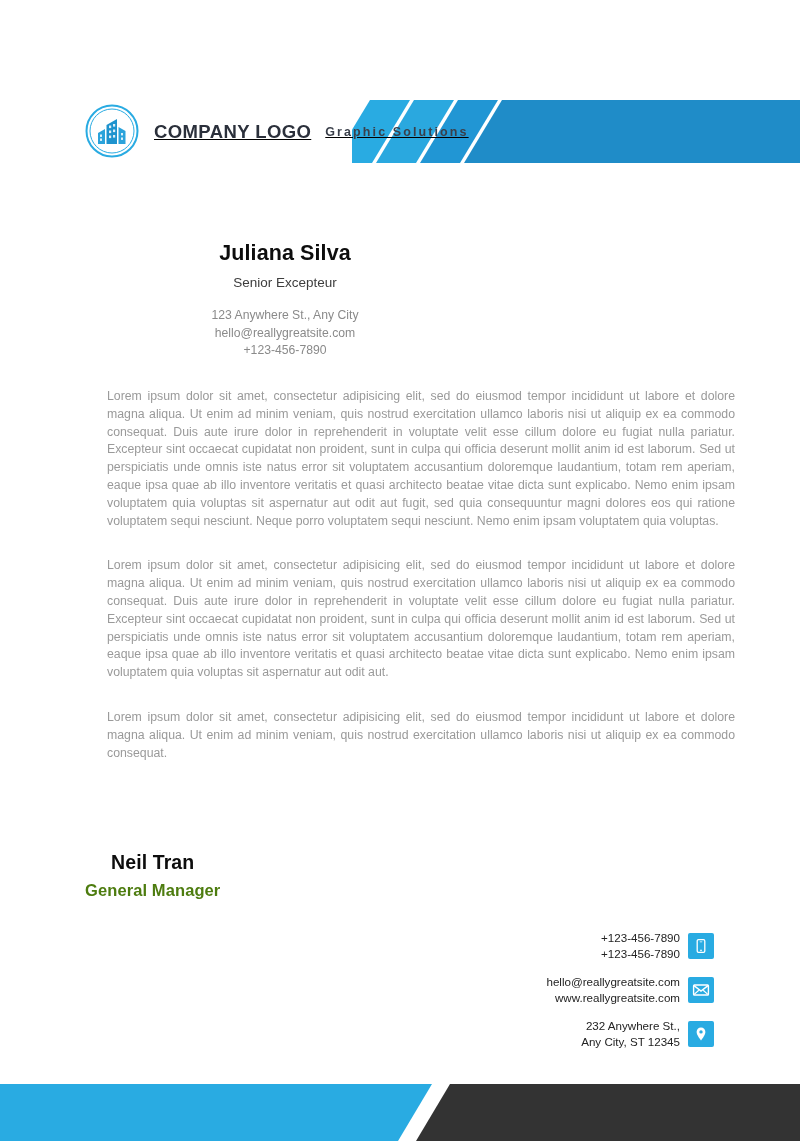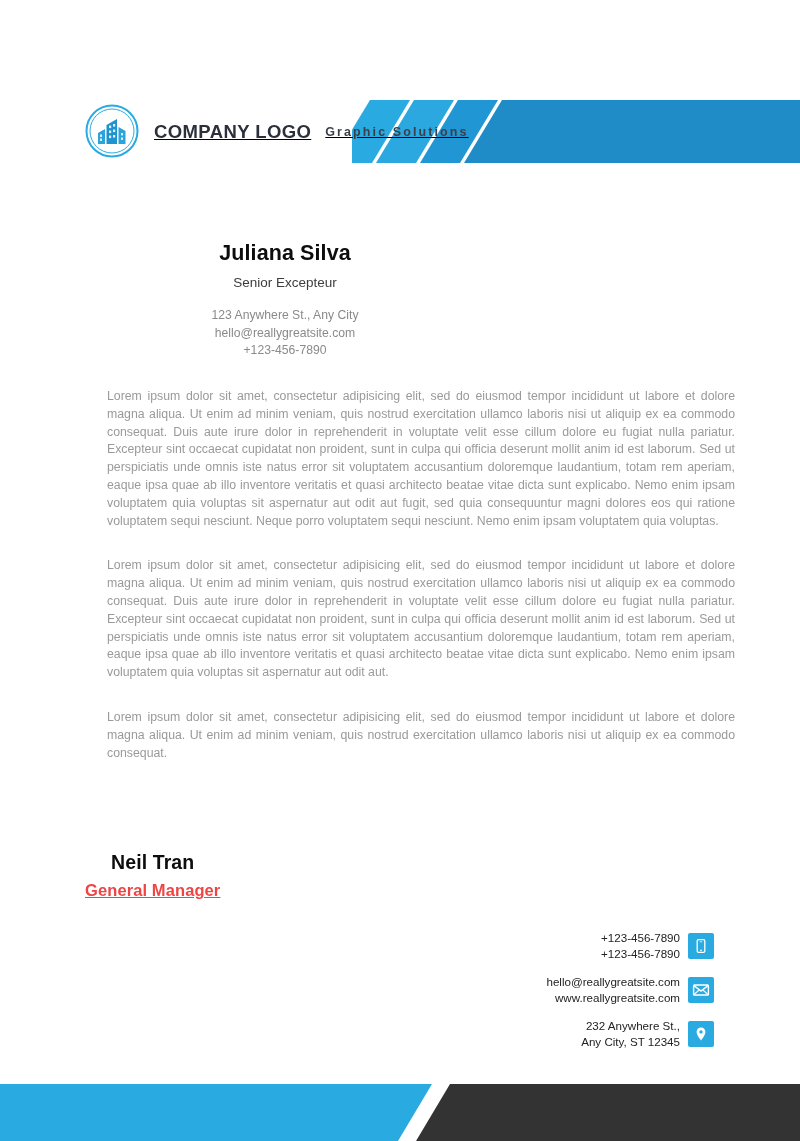--- a/index.html
+++ b/index.html
@@ -150,25 +150,24 @@
     font-size: 19.5px;
     font-weight: bold;
     color: #0d0d0d;
     line-height: 1.3;
     letter-spacing: 0.1px;
   }
 
   .sign-role {
     font-size: 16.5px;
     font-weight: bold;
-    color: #ef4444;
+    color: #4d7c0f;
     line-height: 1.3;
     margin-top: 5px;
     letter-spacing: 0.1px;
-    text-decoration: underline;
   }
 
   
   .footer-contact {
     position: absolute;
     right: 86px;
     top: 930px;
     display: flex;
     flex-direction: column;
     gap: 13px;

